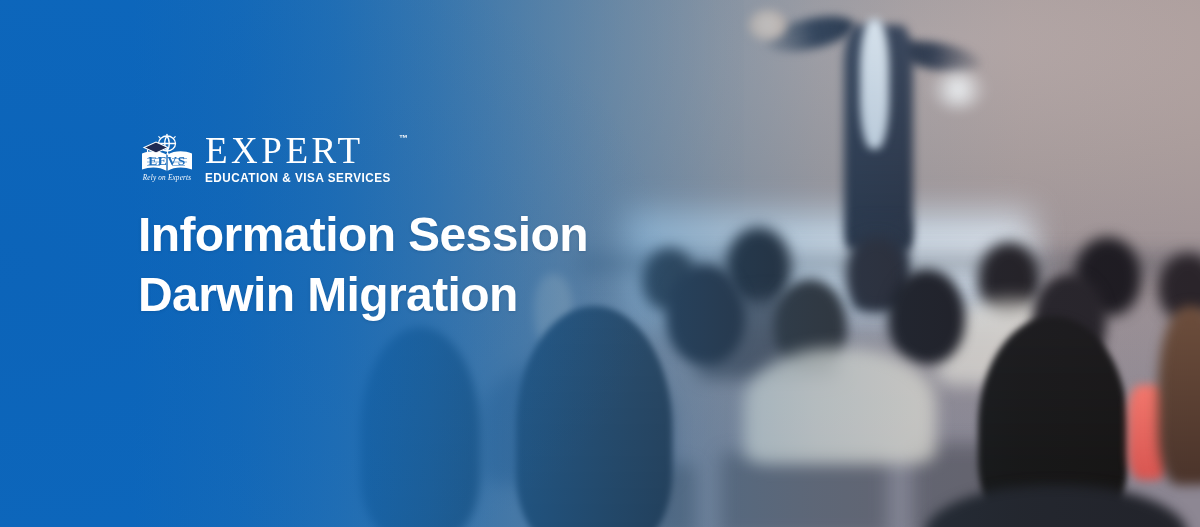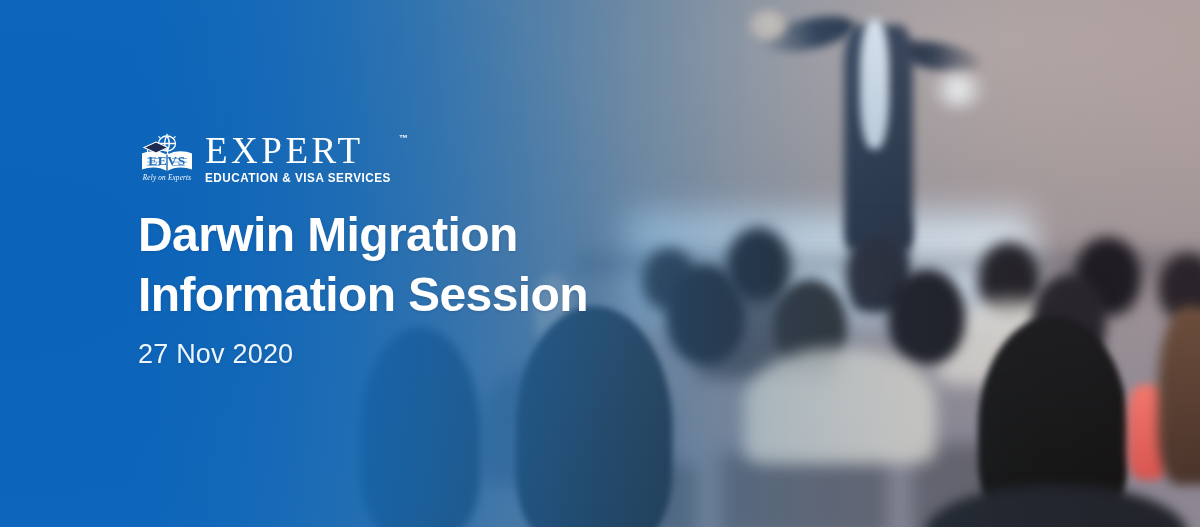--- a/index.html
+++ b/index.html
@@ -282,20 +282,19 @@
       </span>
 
       <span class="wordmark">
         <span class="big">EXPERT</span>
         <span class="tm">™</span>
         <span class="sub">EDUCATION &amp; VISA SERVICES</span>
       </span>
     </div>
 
     <div class="title">
+      <span class="ln">Information Session</span>
       <span class="ln">Darwin Migration</span>
-      <span class="ln">Information Session</span>
-    </div>
-
-    <div class="date">27 Nov 2020</div>
+    </div>
+
   </div>
 
 </div>
 
 </body></html>

